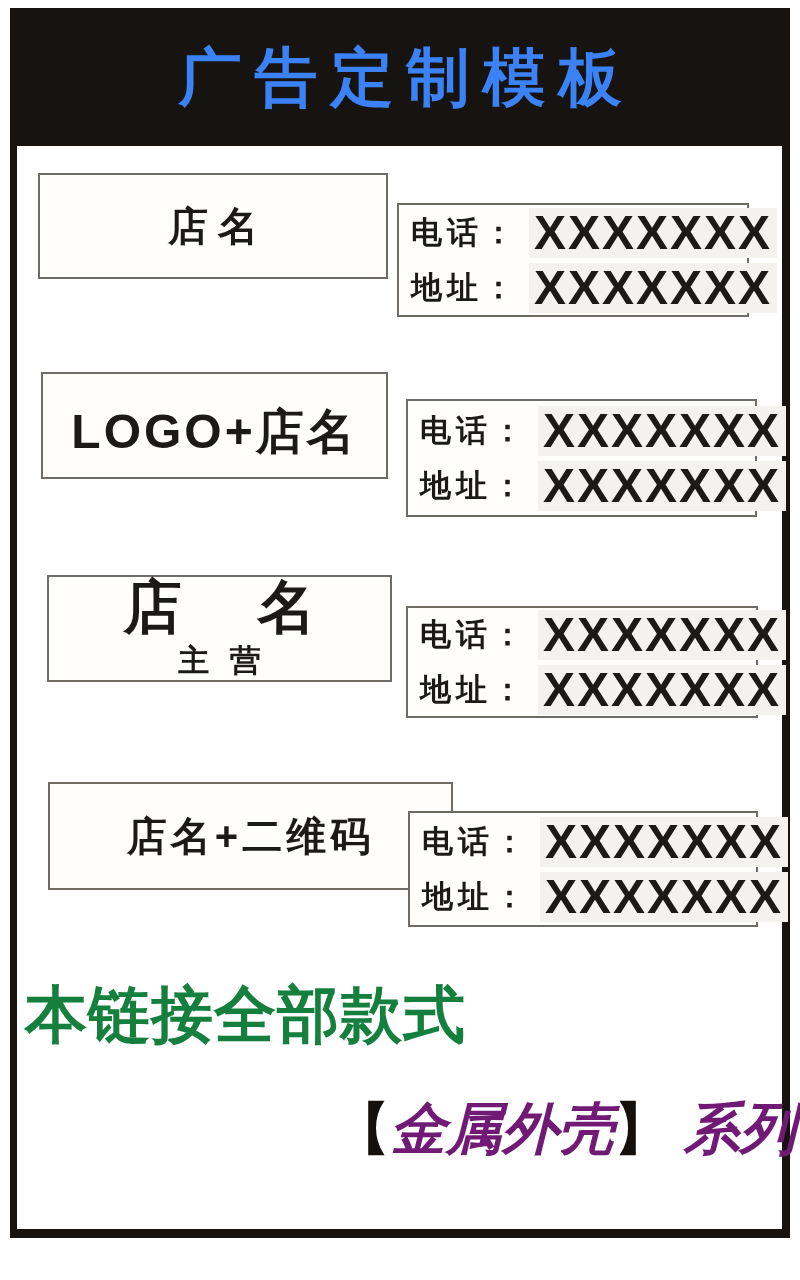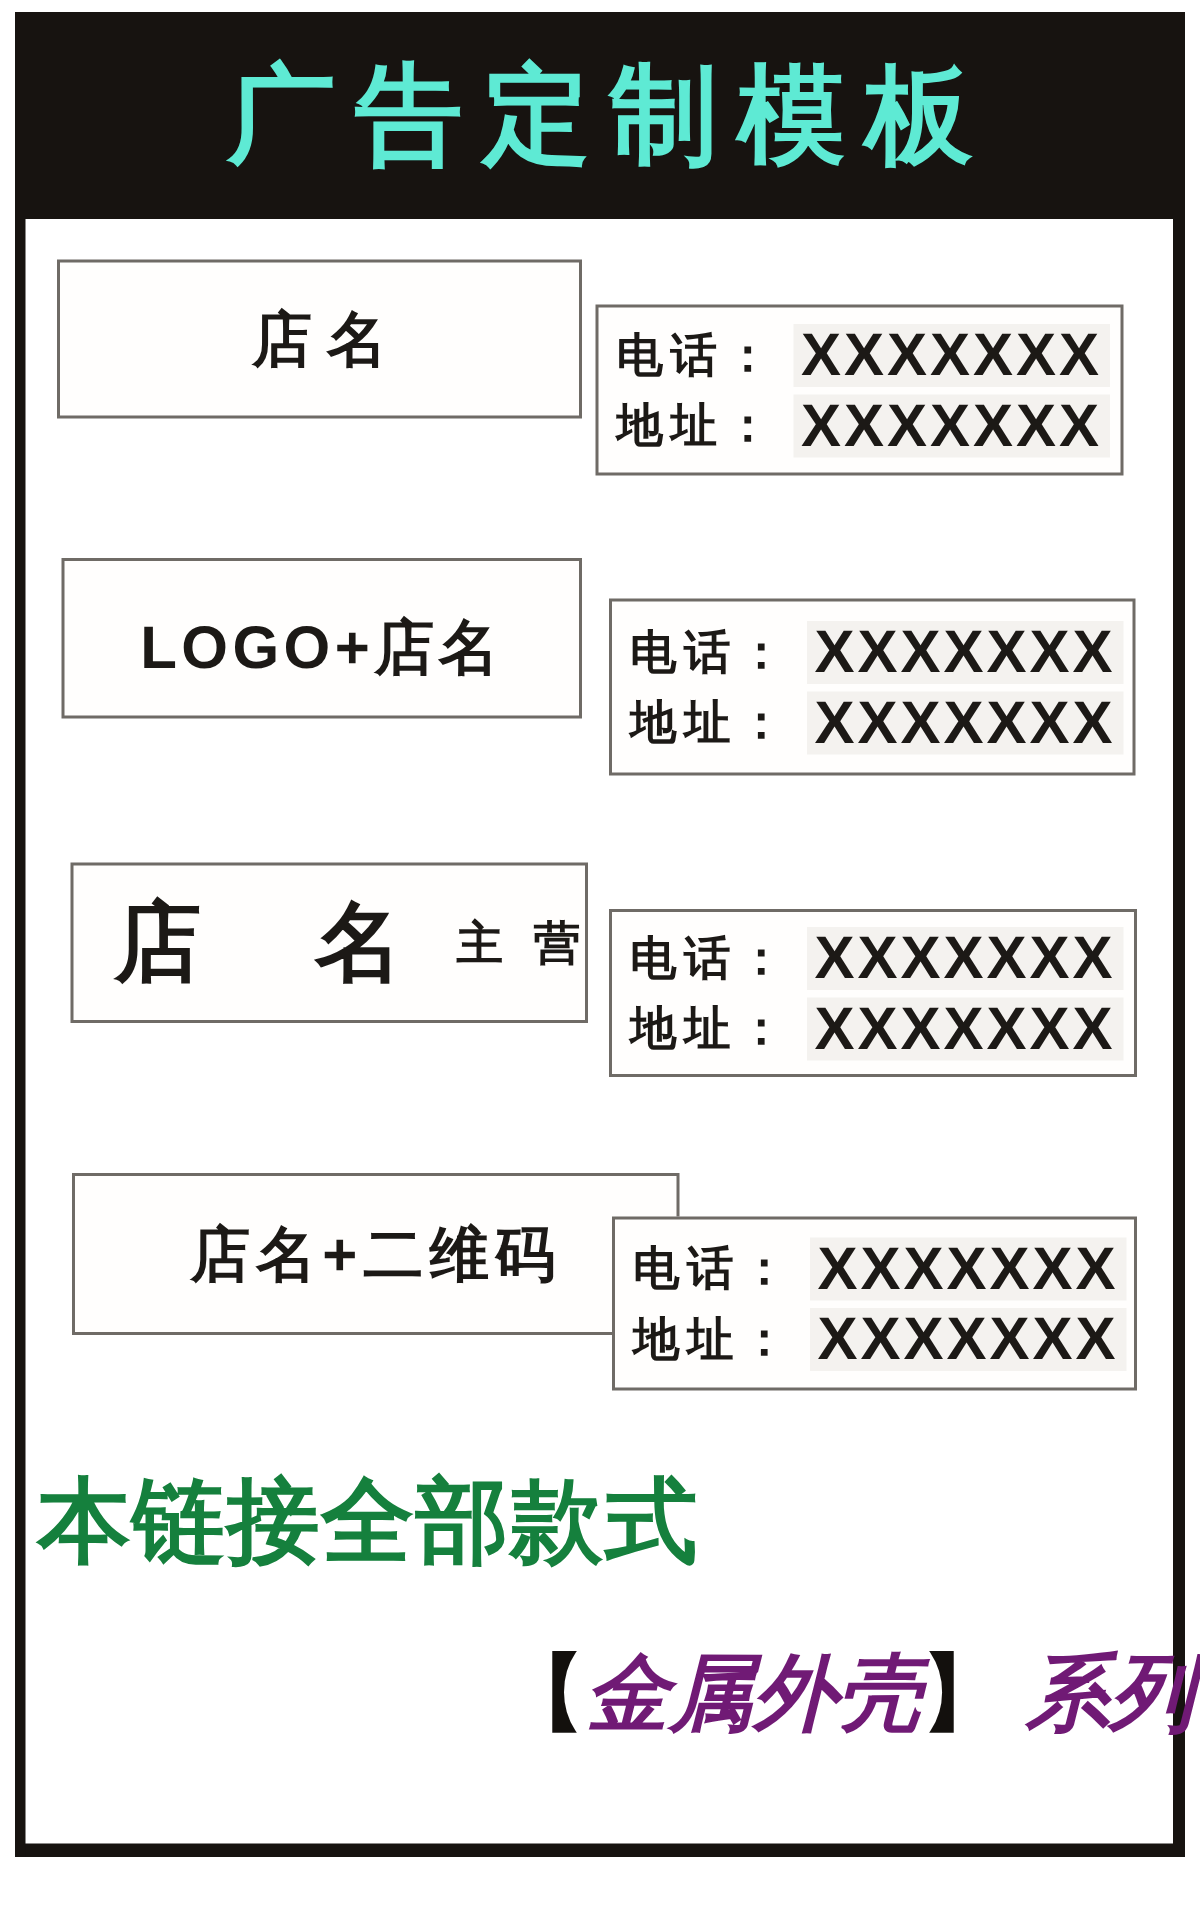--- a/index.html
+++ b/index.html
@@ -8,55 +8,55 @@
     position:relative; width:800px; height:1280px; background:#ffffff;
     font-family:"Liberation Sans","DejaVu Sans",sans-serif; overflow:hidden;
     color:#1c1916;
   }
   
   .banner {
     position:absolute; left:10px; top:8px; width:780px; height:138px;
     background:#171310; display:flex; align-items:center; justify-content:center;
   }
   .banner-title {
-    color:#5eead4; font-size:72px; font-weight:bold; letter-spacing:13px;
+    color:#3b82f6; font-size:63px; font-weight:bold; letter-spacing:13px;
     white-space:nowrap; text-indent:13px; line-height:1;
   }
   
   .frame-body {
     position:absolute; left:10px; top:146px; width:780px; height:1092px;
     border-left:7px solid #171310; border-right:8px solid #171310;
     border-bottom:9px solid #171310; background:transparent;
   }
   
   .box {
     position:absolute; background:#fffefd; border:2px solid #6f6b66;
     display:flex; align-items:center; justify-content:center;
   }
-  .box.col { flex-direction:row;text-align:center; }
+  .box.col { flex-direction:column;text-align:center; }
   .r1-left  { left:38px;  top:173px; width:350px; height:106px; }
   .r1-right { left:397px; top:171px; width:352px; height:114px; }
   .r2-left  { left:41px;  top:372px; width:347px; height:107px; }
   .r2-right { left:406px; top:367px; width:351px; height:118px; }
   .r3-left  { left:47px;  top:575px; width:345px; height:107px; }
   .r3-right { left:406px; top:574px; width:352px; height:112px; }
   .r4-left  { left:48px;  top:782px; width:405px; height:108px; }
   .r4-right { left:408px; top:779px; width:350px; height:116px; }
 
   .shop-name      { font-size:40px; font-weight:bold; letter-spacing:10px; text-indent:10px; white-space:nowrap; }
-  .logo-shop-name { font-size:40px; font-weight:bold; letter-spacing:3px; white-space:nowrap;margin-top:12px; }
+  .logo-shop-name { font-size:48px; font-weight:bold; letter-spacing:3px; white-space:nowrap;margin-top:12px; }
   .big-shop-name  { font-size:58px; font-weight:bold; letter-spacing:30px; text-indent:30px; white-space:nowrap; line-height:1.1; }
   .main-business  { font-size:31px; font-weight:bold; letter-spacing:6px; text-indent:6px; white-space:nowrap; margin-top:1px; }
   .qr-shop-name   { font-size:40px; font-weight:bold; letter-spacing:4px; white-space:nowrap; }
 
   .info-box { flex-direction:column; align-items:flex-start; justify-content:center; padding-left:12px; gap:5px;margin-top:32px; }
   .info-line { display:flex; align-items:center; white-space:nowrap; }
   .info-label { font-size:31px; font-weight:bold; letter-spacing:5px; line-height:1.2; }
   .info-value {
-    font-size:40px; font-weight:bold; letter-spacing:2px; margin-left:10px;
+    font-size:48px; font-weight:bold; letter-spacing:2px; margin-left:10px;
     background:#f4f2ef; padding:1px 5px; line-height:1.0;
   }
   
   .promo-line {
     position:absolute; left:25px; top:984px; color:#15803d;
     font-size:62px; font-weight:bold; letter-spacing:1px; white-space:nowrap; line-height:1;
   }
   .series-line {
     position:absolute; left:334px; top:1097px; font-size:56px; font-weight:bold;
     white-space:nowrap; line-height:1.15;

